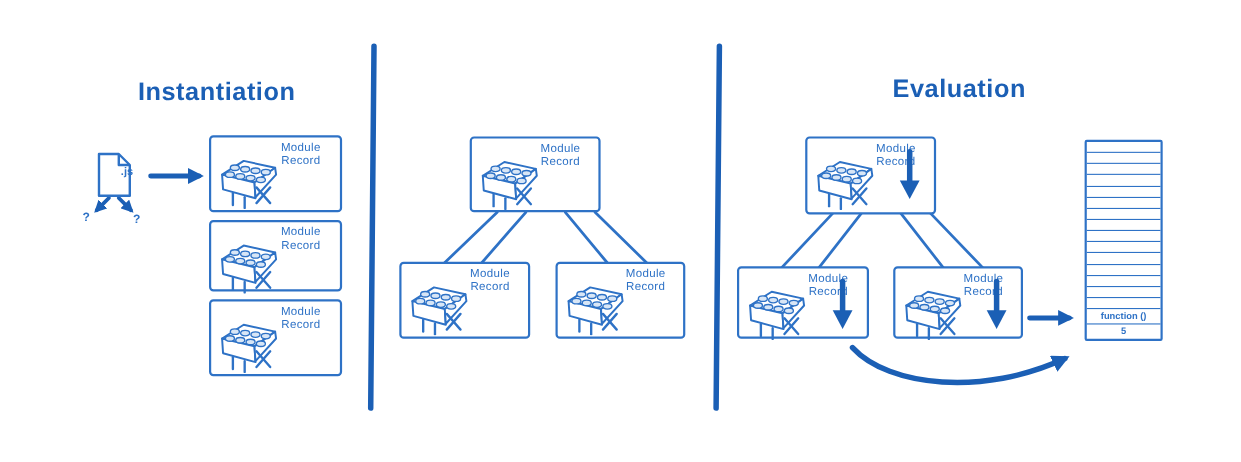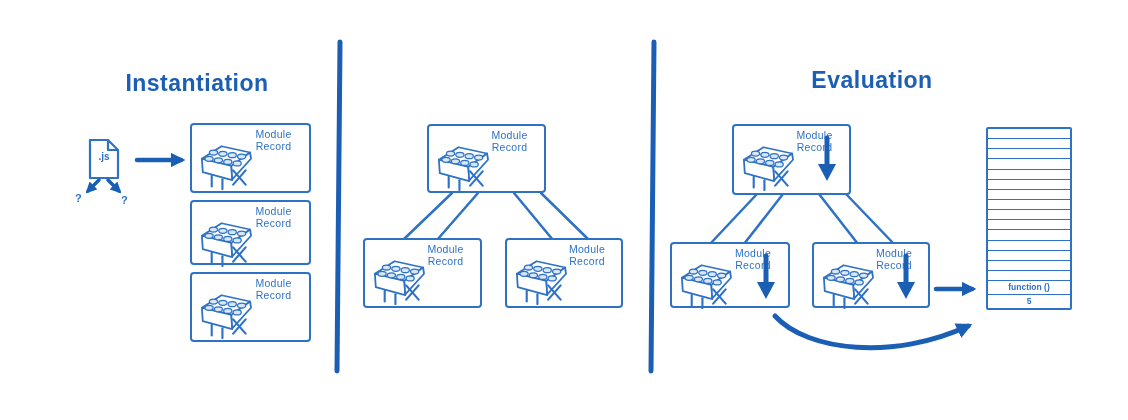--- a/index.html
+++ b/index.html
@@ -36,31 +36,31 @@
   #i-top   { left:427px; top:124px; width:119px; height:69px; }
   #i-left  { left:363px; top:238px; width:119px; height:70px; }
   #i-right { left:505px; top:238px; width:118px; height:70px; }
   
   #e-top   { left:732px; top:124px; width:119px; height:71px; }
   #e-left  { left:670px; top:242px; width:120px; height:66px; }
   #e-right { left:812px; top:242px; width:118px; height:66px; }
 
   .file-icon { position:absolute; left:87px; top:137px; width:34px; height:44px; z-index:2; }
   .file-label {
-    position:absolute; left:0; top:14px; width:100%; text-align:center;
+    position:absolute; left:0; top:14px; width:100%; text-align:right;
     font-size:10px; font-weight:700; color:#2e72c6;
   }
   .qmark {
     position:absolute; z-index:2; font-size:11px; font-weight:700; color:#2e72c6;
   }
   #qmark-left  { left:75px;  top:192px; }
   #qmark-right { left:121px; top:194px; }
 
   .memory {
-    position:absolute; z-index:2; left:986px; top:127px; width:86px; height:183px;
+    position:absolute; z-index:2; left:986px; top:127px; width:71px; height:183px;
     background:#ffffff; border:2px solid #2e72c6; border-radius:2px;
     box-sizing:border-box; display:flex; flex-direction:column;
   }
   .mem-row { flex:1; border-top:1.5px solid #2e72c6; }
   .mem-row:first-child { border-top:none; }
   .mem-cell {
     height:13px; border-top:1.5px solid #2e72c6; text-align:center;
     font-size:8.5px; line-height:13px; color:#2e72c6; font-weight:700;
   }
 </style>

